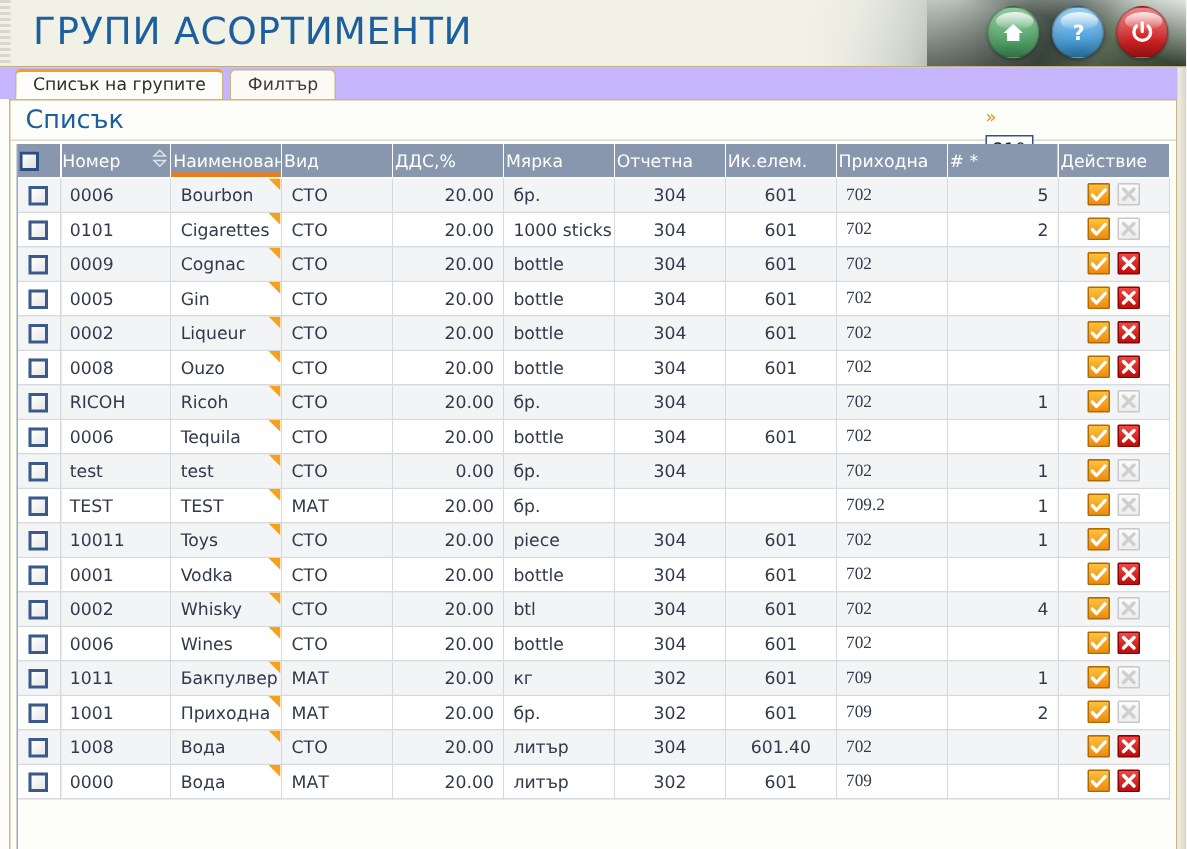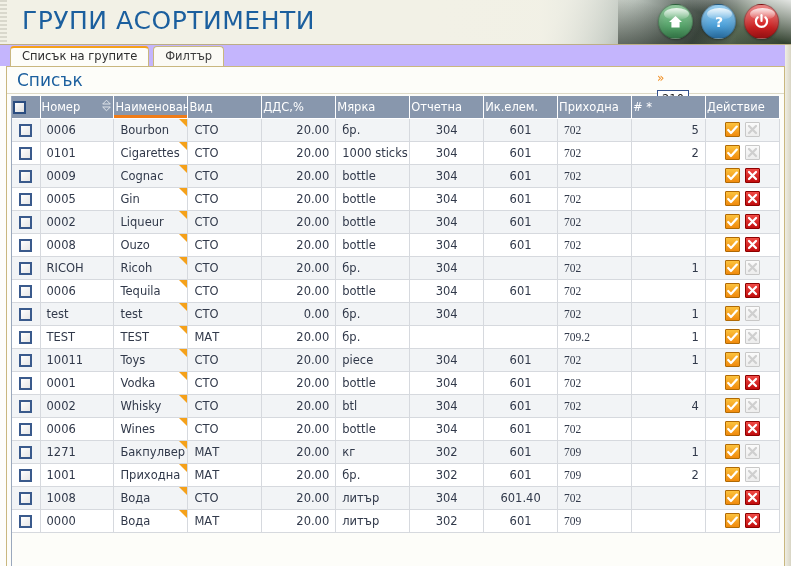--- a/index.html
+++ b/index.html
@@ -714,21 +714,21 @@
                   <span class="btn-del">
                     <svg width="11" height="11" viewBox="0 0 11 11" aria-hidden="true">
                       <path d="M2 2 L9 9 M9 2 L2 9" stroke="#ffffff" stroke-width="2.3" stroke-linecap="round"></path>
                     </svg>
                   </span>
                 </span>
               </td>
             </tr>
             <tr class="odd">
               <td class="c-check"><span class="row-check"></span></td>
-              <td class="c-num">1271</td>
+              <td class="c-num">1011</td>
               <td class="c-name"><span class="corner-flag"></span><span>Бакпулвер</span></td>
               <td class="c-kind">МАТ</td>
               <td class="c-vat">20.00</td>
               <td class="c-unit">кг</td>
               <td class="c-acc">302</td>
               <td class="c-ec">601</td>
               <td class="c-inc">709</td>
               <td class="c-cnt">1</td>
               <td class="c-act">
                 <span class="act-wrap">

